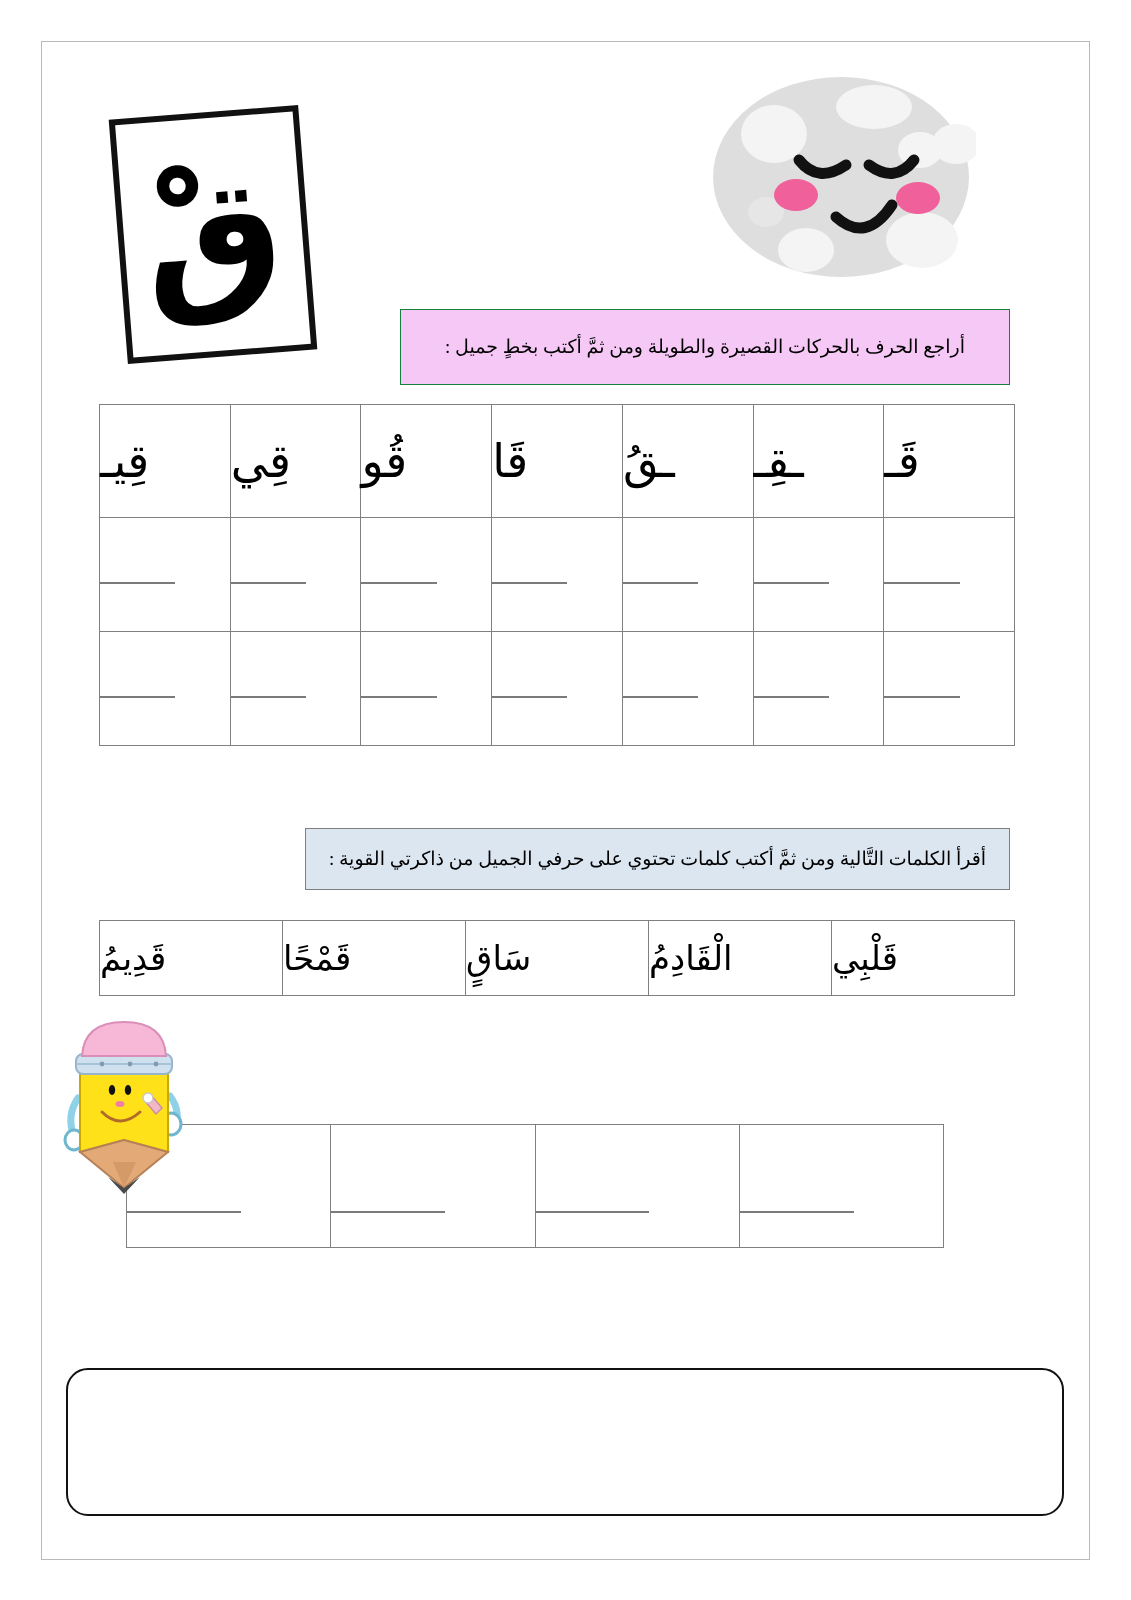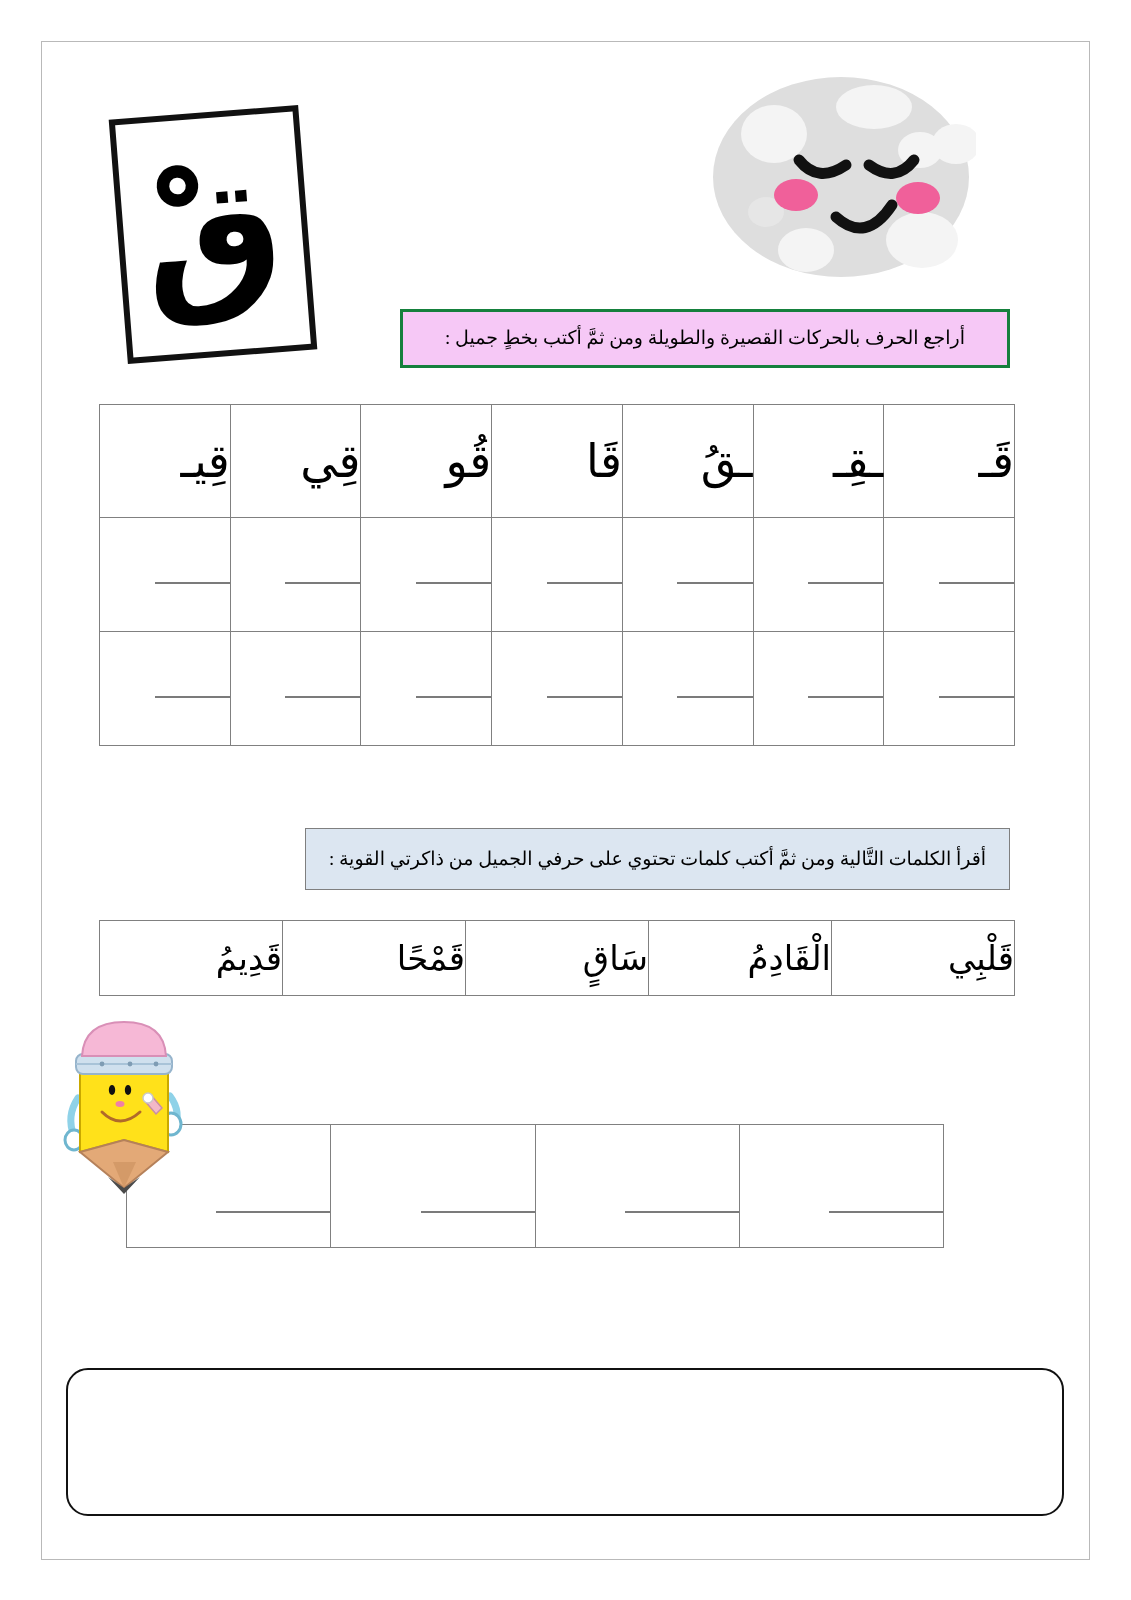--- a/index.html
+++ b/index.html
@@ -75,42 +75,42 @@
     text-align: center;
     font-size: 19px;
     color: #000000;
     line-height: 1.5;
     padding: 6px 14px;
   }
   .banner-pink {
     left: 400px;
     top: 309px;
     width: 610px;
-    height: 59px;
+    height: 76px;
     background: #f6c8f6;
-    border: 3px solid #15803d;
+    border: 1px solid #15803d;
   }
   .banner-blue {
     left: 305px;
     top: 828px;
     width: 705px;
     height: 62px;
     background: #dce6f1;
     border: 1px solid #7f7f7f;
   }
 
   
   .wtable {
     position: absolute;
     border-collapse: collapse;
     table-layout: fixed;
   }
   .wtable td {
     border: 1px solid #808080;
-    text-align: right;
+    text-align: left;
     vertical-align: middle;
     padding: 0;
     background: #ffffff;
   }
 
   
   #letters-table {
     left: 99px;
     top: 404px;
     width: 916px;

